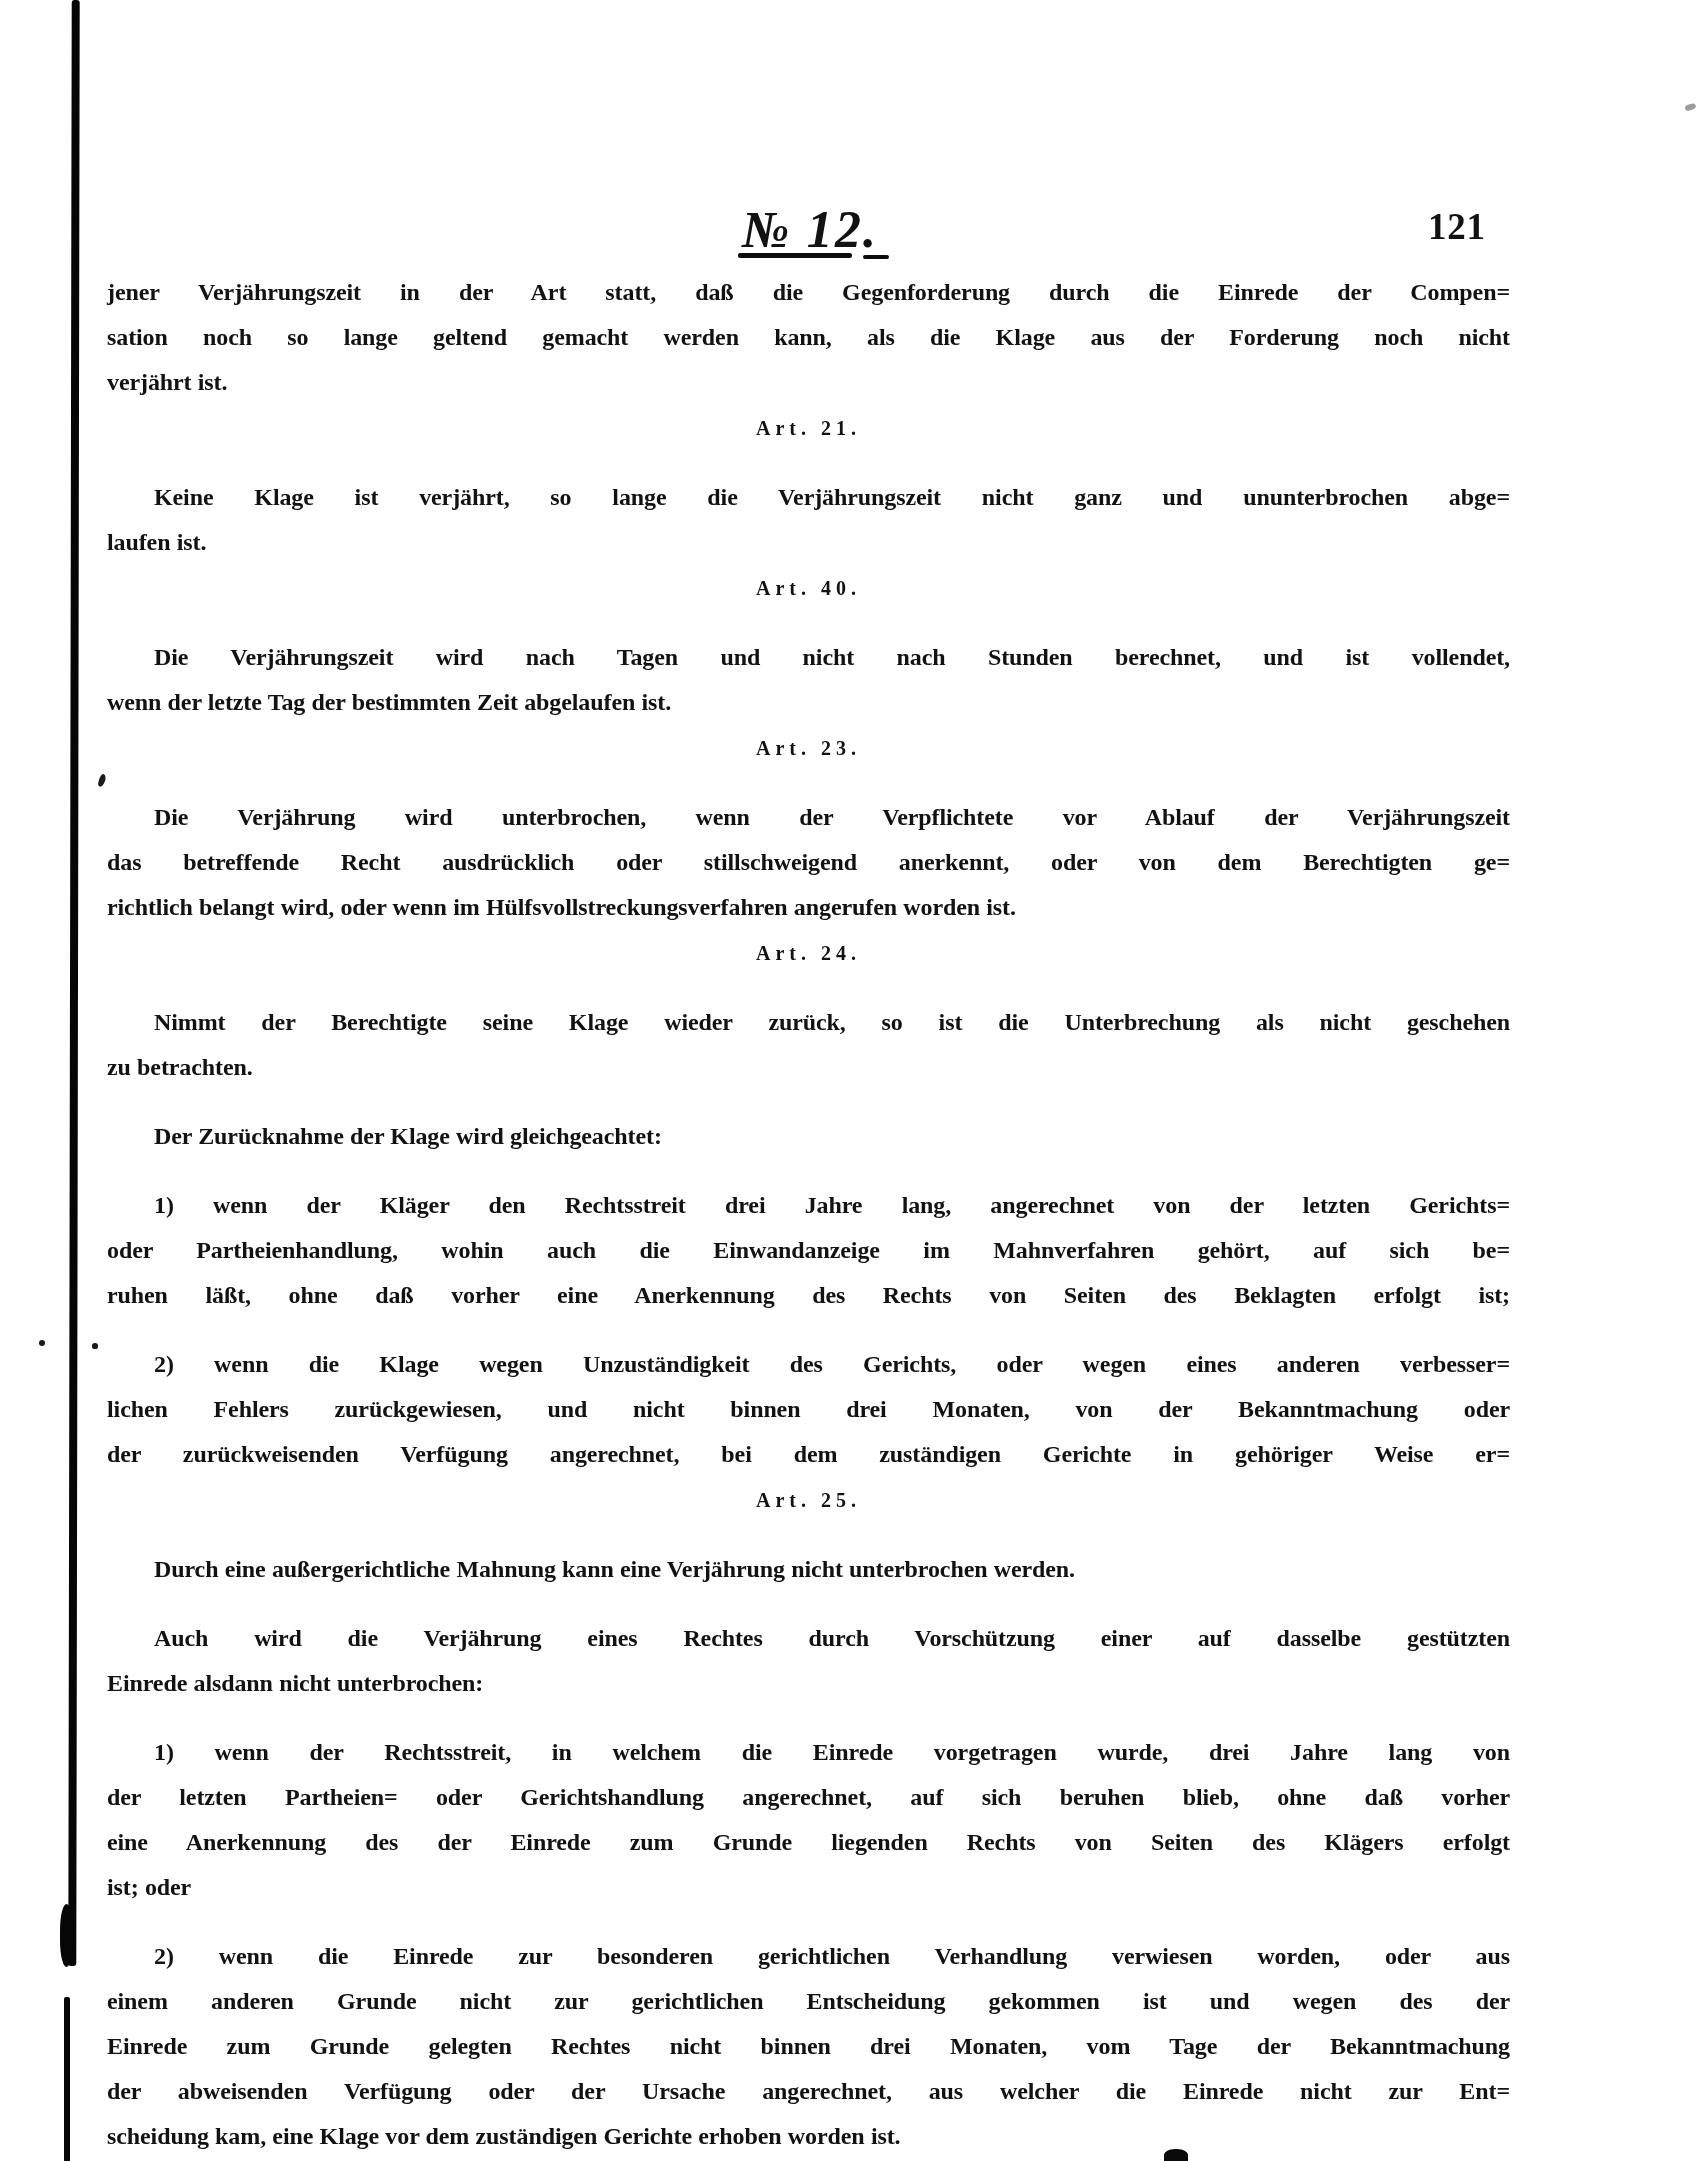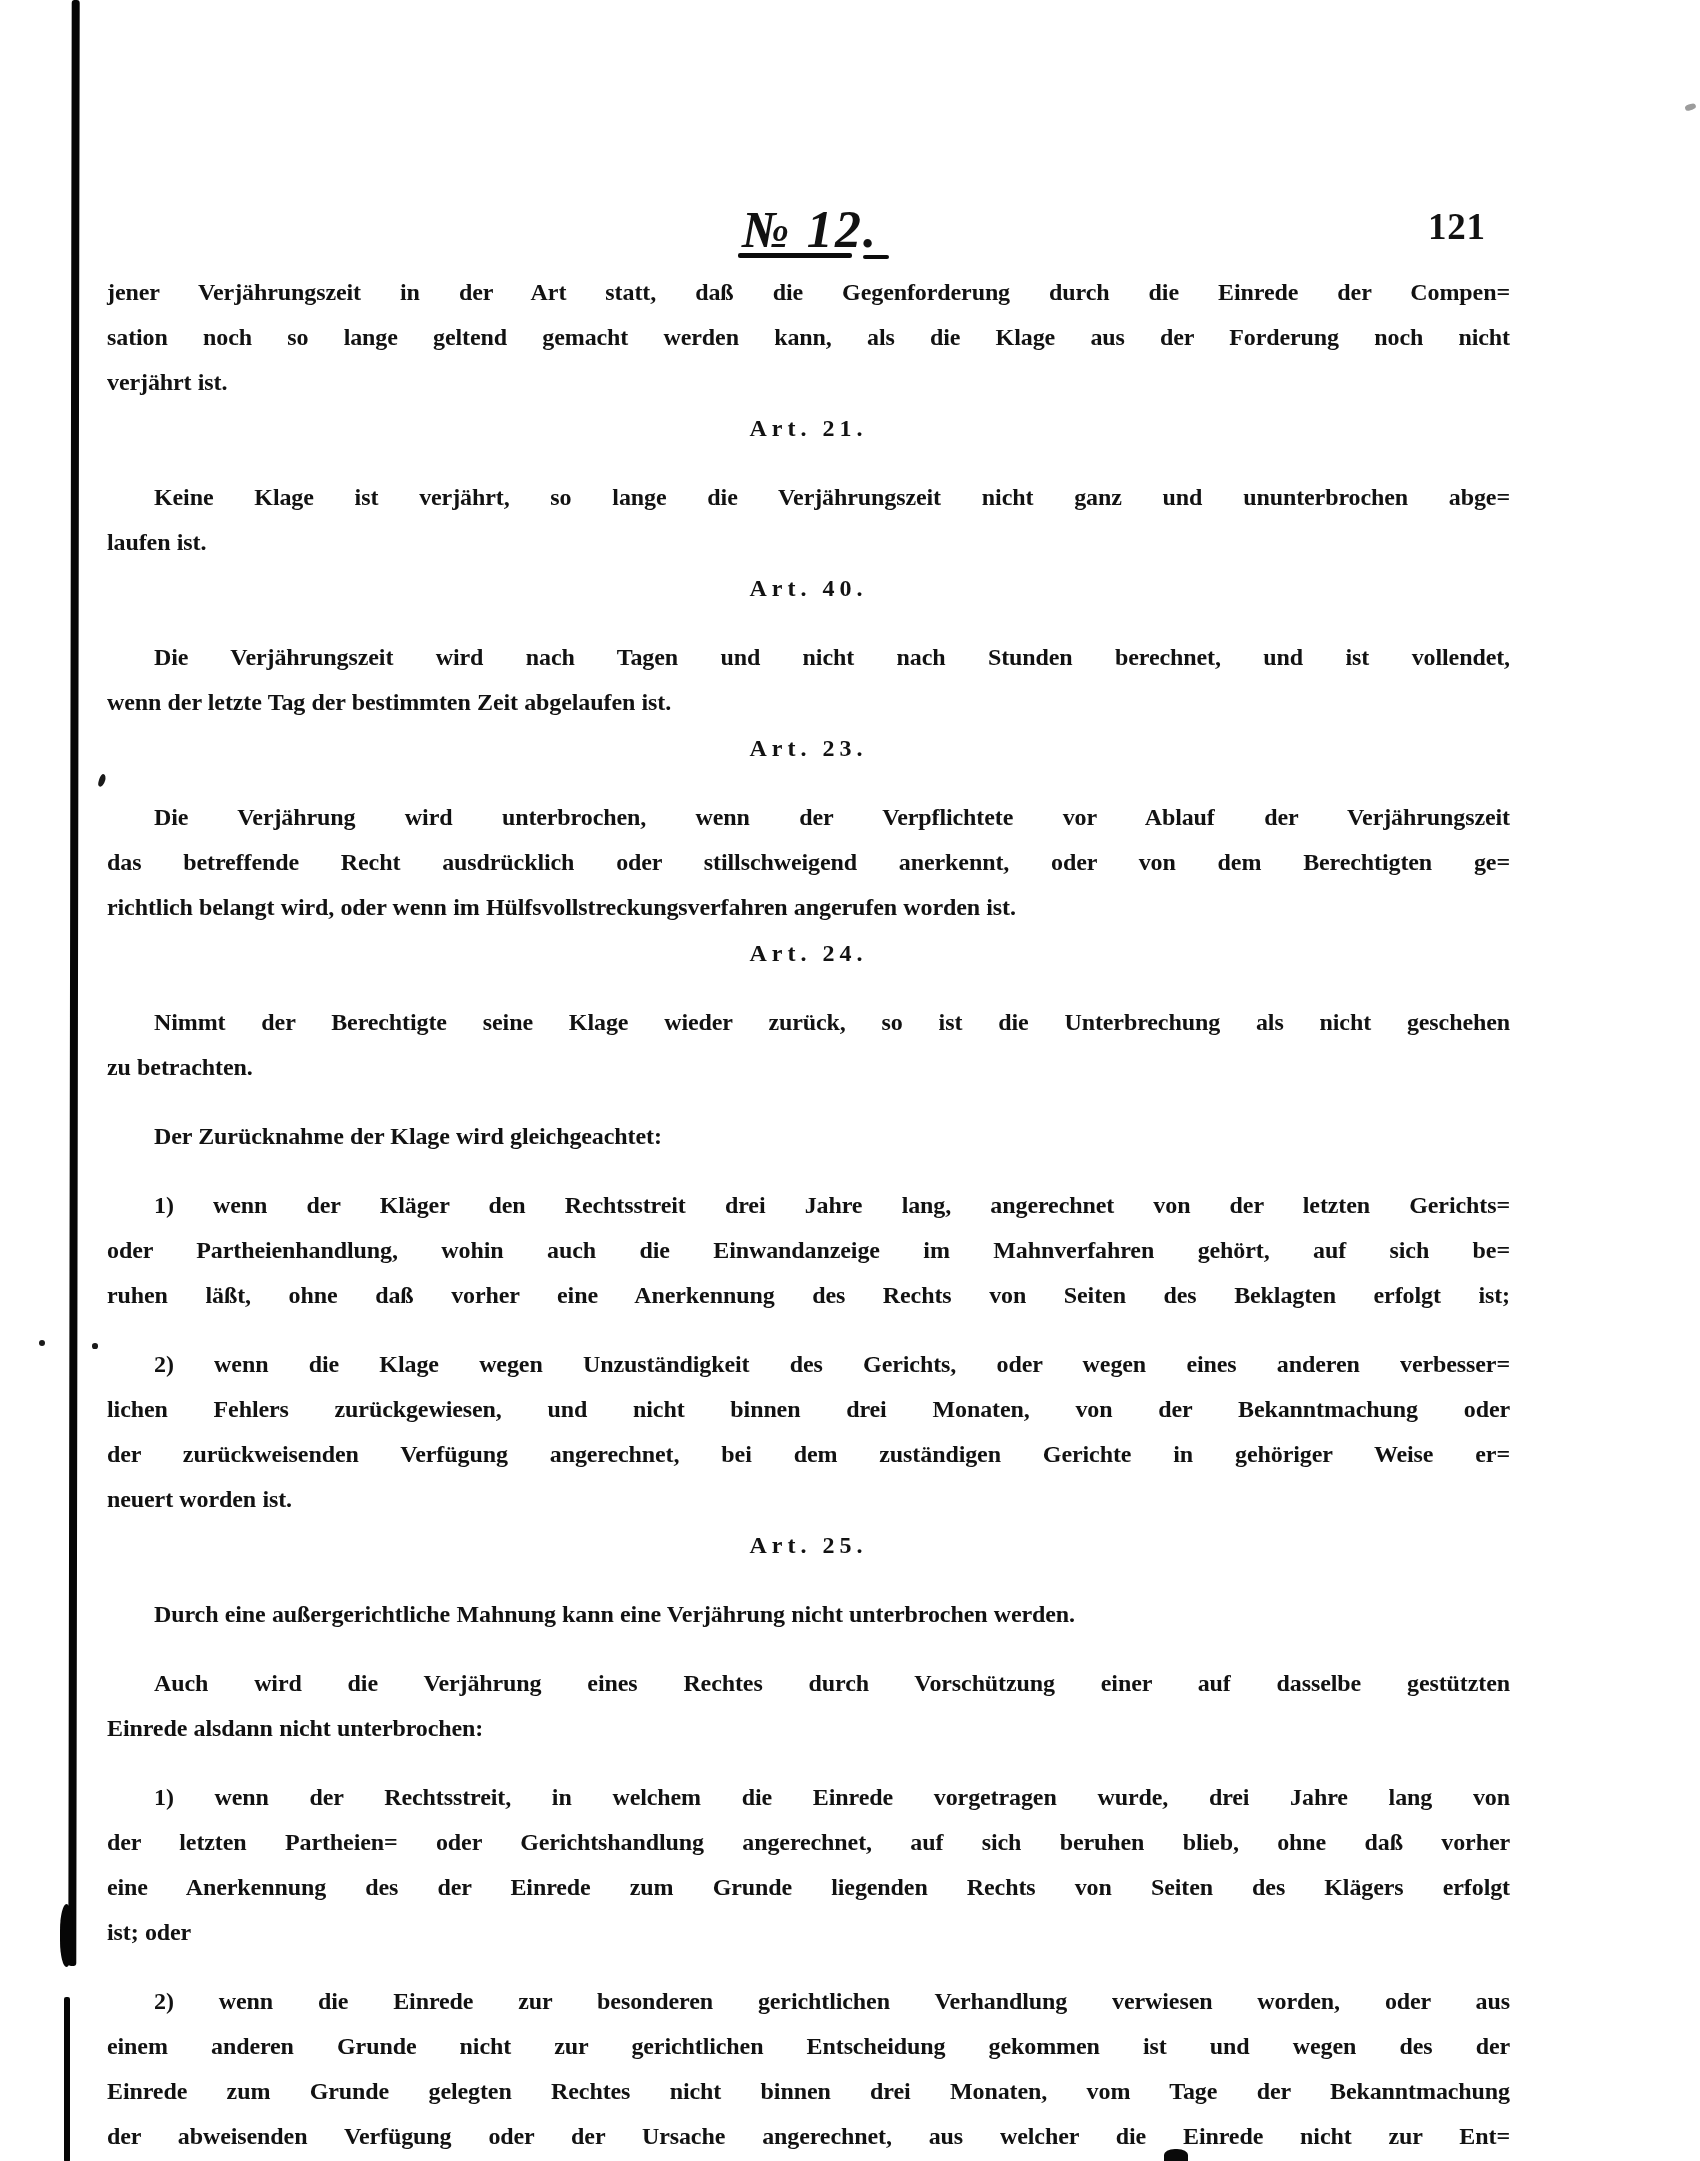--- a/index.html
+++ b/index.html
@@ -29,21 +29,21 @@
   .ln{
     font-size:24px;font-weight:bold;
     line-height:45px;height:45px;
     letter-spacing:-0.1px;word-spacing:0.4px;
     text-align:justify;text-align-last:justify;
     white-space:nowrap;
   }
   .ln.last{text-align:right;text-align-last:left;}
   .ln.ind{padding-left:47px;margin-top:24px;}
   .art{
-    font-size:24px;font-weight:bold;
+    font-size:20px;font-weight:bold;
     line-height:46px;height:46px;
     text-align:center;text-align-last:center;
     letter-spacing:5px;
   }
   
   .speck{position:absolute;background:#1a1a1a;border-radius:50%;}
   .speck-comma{left:99px;top:774px;width:6.4px;height:13px;transform:rotate(16deg);border-radius:50% 50% 60% 40%;}
   .speck-dot1{left:39px;top:1340px;width:6.4px;height:6.4px;}
   .speck-dot2{left:92px;top:1343px;width:5.7px;height:5.7px;}
   .speck-gray{left:1685px;top:104px;width:11.4px;height:6.4px;background:#9c9c9c;transform:rotate(-18deg);border-radius:40%;}
@@ -85,21 +85,20 @@
     <div class="art">Art. 24.</div>
     <div class="ln ind">Nimmt der Berechtigte seine Klage wieder zurück, so ist die Unterbrechung als nicht geschehen</div>
     <div class="ln last">zu betrachten.</div>
     <div class="ln ind last">Der Zurücknahme der Klage wird gleichgeachtet:</div>
     <div class="ln ind">1) wenn der Kläger den Rechtsstreit drei Jahre lang, angerechnet von der letzten Gerichts=</div>
     <div class="ln">oder Partheienhandlung, wohin auch die Einwandanzeige im Mahnverfahren gehört, auf sich be=</div>
     <div class="ln">ruhen läßt, ohne daß vorher eine Anerkennung des Rechts von Seiten des Beklagten erfolgt ist;</div>
     <div class="ln ind">2) wenn die Klage wegen Unzuständigkeit des Gerichts, oder wegen eines anderen verbesser=</div>
     <div class="ln">lichen Fehlers zurückgewiesen, und nicht binnen drei Monaten, von der Bekanntmachung oder</div>
     <div class="ln">der zurückweisenden Verfügung angerechnet, bei dem zuständigen Gerichte in gehöriger Weise er=</div>
-    <div class="ln last">neuert worden ist.</div>
 
     <div class="art">Art. 25.</div>
     <div class="ln ind last">Durch eine außergerichtliche Mahnung kann eine Verjährung nicht unterbrochen werden.</div>
     <div class="ln ind">Auch wird die Verjährung eines Rechtes durch Vorschützung einer auf dasselbe gestützten</div>
     <div class="ln last">Einrede alsdann nicht unterbrochen:</div>
     <div class="ln ind">1) wenn der Rechtsstreit, in welchem die Einrede vorgetragen wurde, drei Jahre lang von</div>
     <div class="ln">der letzten Partheien= oder Gerichtshandlung angerechnet, auf sich beruhen blieb, ohne daß vorher</div>
     <div class="ln">eine Anerkennung des der Einrede zum Grunde liegenden Rechts von Seiten des Klägers erfolgt</div>
     <div class="ln last">ist; oder</div>
     <div class="ln ind">2) wenn die Einrede zur besonderen gerichtlichen Verhandlung verwiesen worden, oder aus</div>

